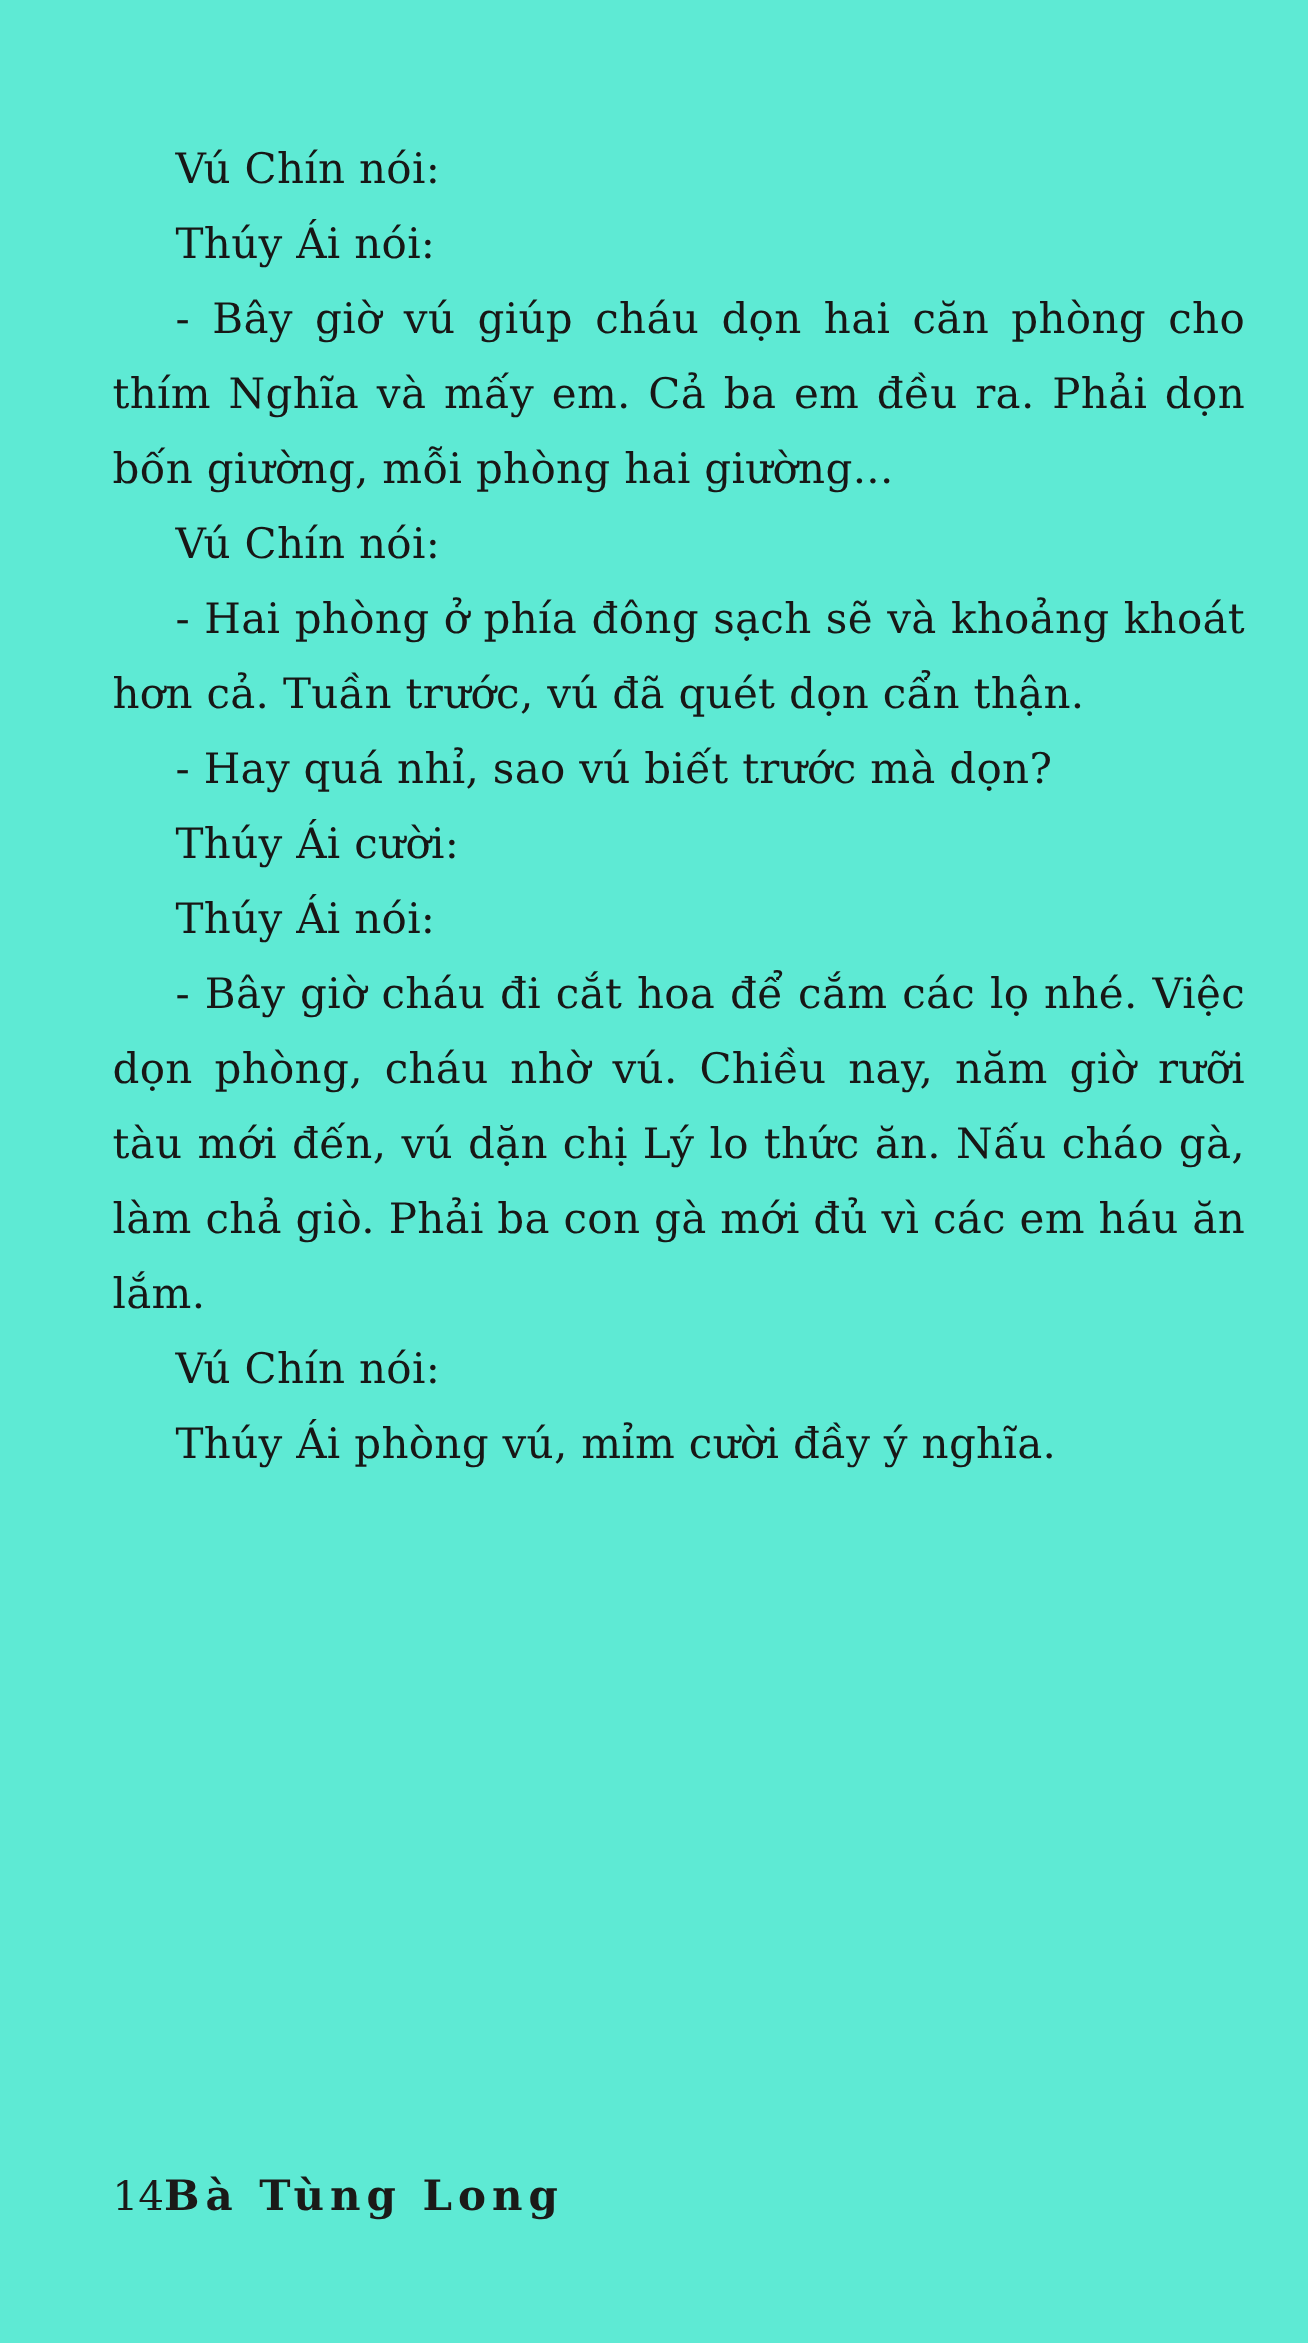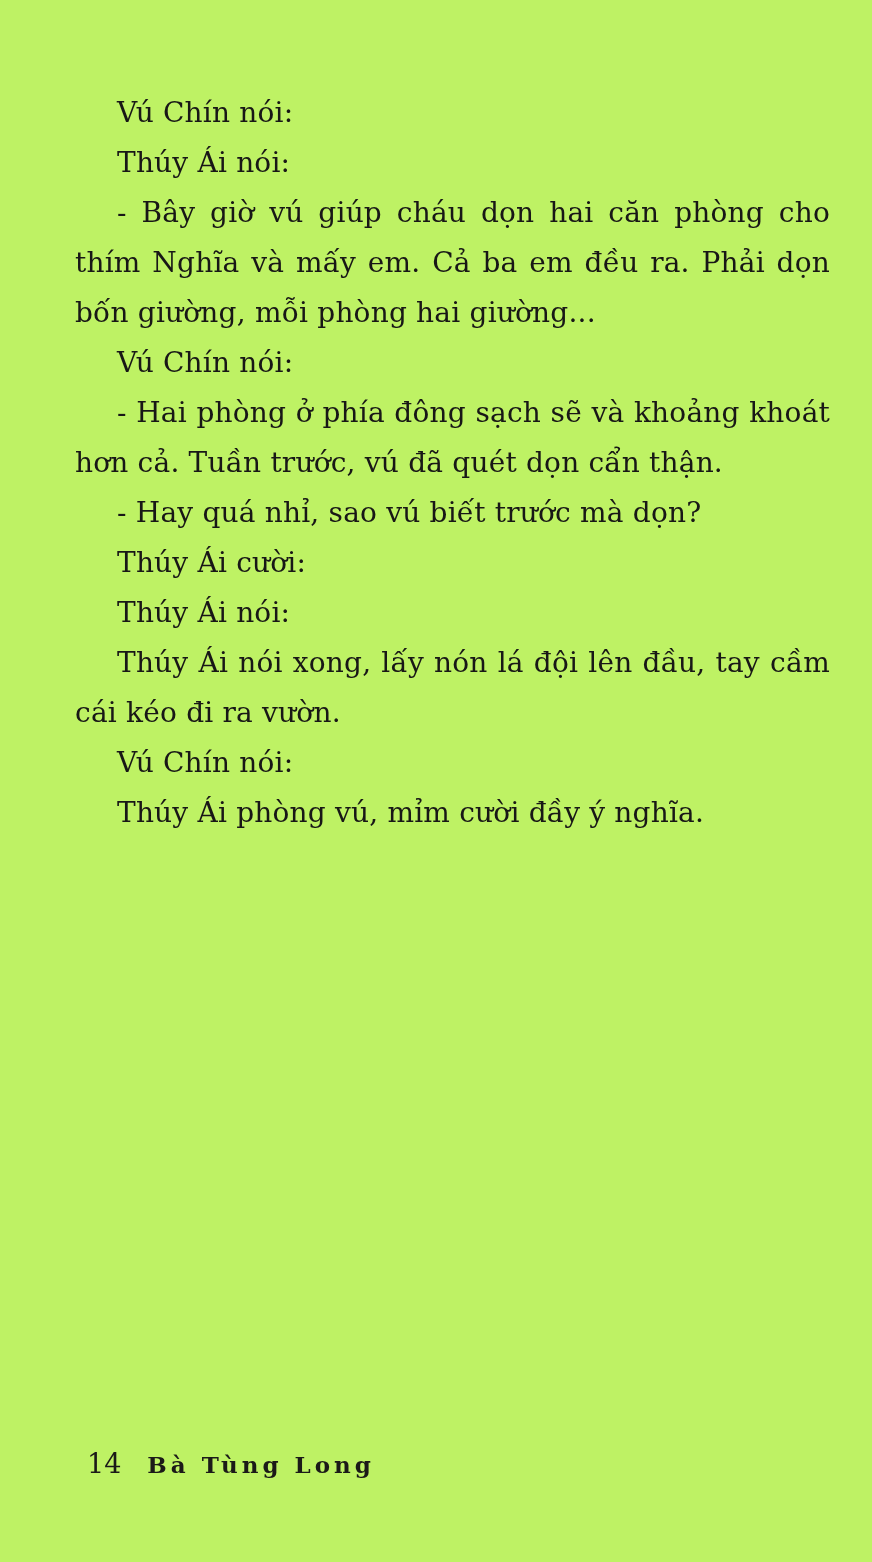--- a/index.html
+++ b/index.html
@@ -10,72 +10,71 @@
     width: 872px;
     height: 1562px;
     background: #fcfaf3;
     font-family: "DejaVu Serif", "Liberation Serif", serif;
     position: relative;
     overflow: hidden;
   }
   .page {
     position: absolute;
     inset: 0;
-    background: #bef264;
+    background: #5eead4;
   }
   .body-text {
     position: absolute;
     top: 88px;
     left: 75px;
     width: 755px;
     color: #181716;
   }
   .body-text p {
     margin: 0;
     padding: 0;
     font-size: 28px;
     line-height: 50px;
     text-indent: 42px;
     text-align: justify;
     letter-spacing: 0.2px;
   }
   .page-footer {
     position: absolute;
-    left: 87px;
+    left: 75px;
     top: 1446px;
     display: flex;
     align-items: baseline;
     color: #1b1a18;
   }
   .page-number {
     font-size: 27px;
     line-height: 36px;
   }
   .running-title {
-    margin-left: 26px;
-    font-size: 23px;
+    font-size: 28px;
     font-weight: bold;
     letter-spacing: 4px;
     line-height: 36px;
   }
 </style>
 </head>
 <body>
 
 <div class="page">
   <main class="body-text">
     <p>Vú Chín nói:</p>
     <p>Thúy Ái nói:</p>
     <p>- Bây giờ vú giúp cháu dọn hai căn phòng cho thím Nghĩa và mấy em. Cả ba em đều ra. Phải dọn bốn giường, mỗi phòng hai giường...</p>
     <p>Vú Chín nói:</p>
     <p>- Hai phòng ở phía đông sạch sẽ và khoảng khoát hơn cả. Tuần trước, vú đã quét dọn cẩn thận.</p>
     <p>- Hay quá nhỉ, sao vú biết trước mà dọn?</p>
     <p>Thúy Ái cười:</p>
     <p>Thúy Ái nói:</p>
-    <p>Thúy Ái nói xong, lấy nón lá đội lên đầu, tay cầm cái kéo đi ra vườn.</p>
+    <p>- Bây giờ cháu đi cắt hoa để cắm các lọ nhé. Việc dọn phòng, cháu nhờ vú. Chiều nay, năm giờ rưỡi tàu mới đến, vú dặn chị Lý lo thức ăn. Nấu cháo gà, làm chả giò. Phải ba con gà mới đủ vì các em háu ăn lắm.</p>
     <p>Vú Chín nói:</p>
     <p>Thúy Ái phòng vú, mỉm cười đầy ý nghĩa.</p>
   </main>
 
   <footer class="page-footer">
     <span class="page-number">14</span>
     <span class="running-title">Bà Tùng Long</span>
   </footer>
 </div>
 

